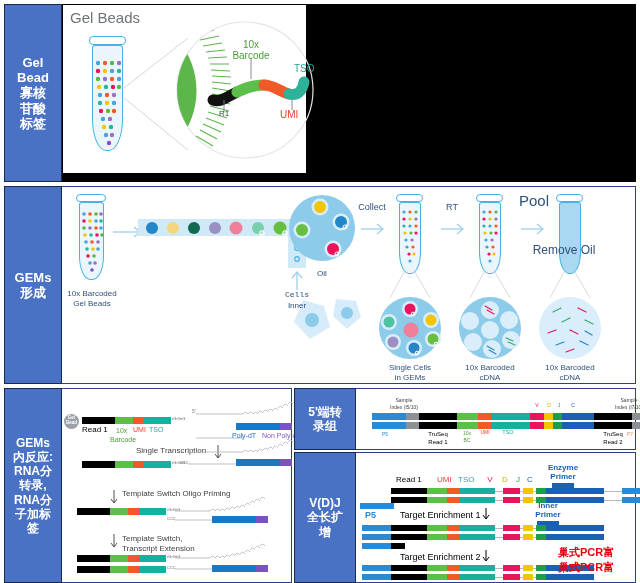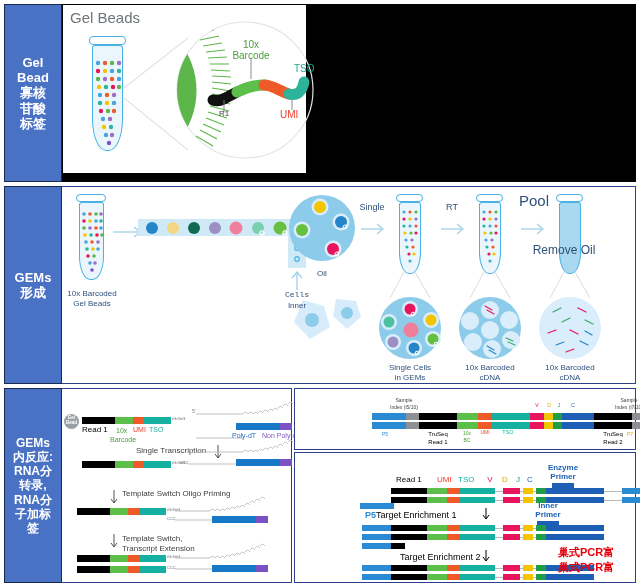--- a/index.html
+++ b/index.html
@@ -355,21 +355,21 @@
         <circle cx="494" cy="254" r="1.6" fill="#f2c500"></circle>
       <circle cx="490" cy="261" r="1.6" fill="#4aa3dd"></circle>
     </g>
   </svg>
 
   <div class="tc" style="left:92px;top:290px;font-size:8px;color:#2f4f7a;">10x Barcoded</div>
   <div class="tc" style="left:92px;top:300px;font-size:8px;color:#2f4f7a;">Gel Beads</div>
   <div class="tc" style="left:297px;top:291px;font-size:8px;color:#2f4f7a;font-family:Liberation Mono, monospace;">Cells</div>
   <div class="tc" style="left:297px;top:302px;font-size:8px;color:#2f4f7a;">Inner</div>
   <div class="tc" style="left:322px;top:270px;font-size:8px;color:#2f4f7a;">Oil</div>
-  <div class="tc" style="left:372px;top:203px;font-size:9px;color:#2f4f7a;">Single</div>
+  <div class="tc" style="left:372px;top:203px;font-size:9px;color:#2f4f7a;">Collect</div>
   <div class="tc" style="left:452px;top:203px;font-size:9px;color:#2f4f7a;">RT</div>
   <div class="tc" style="left:534px;top:193px;font-size:15px;color:#2f4f7a;">Pool</div>
   <div class="tc" style="left:564px;top:204px;font-size:12px;color:#2f4f7a;margin-top:40px;">Remove Oil</div>
 
   <div class="tc" style="left:410px;top:364px;font-size:8px;color:#2f4f7a;">Single Cells</div>
   <div class="tc" style="left:410px;top:374px;font-size:8px;color:#2f4f7a;">in GEMs</div>
   <div class="tc" style="left:490px;top:364px;font-size:8px;color:#2f4f7a;">10x Barcoded</div>
   <div class="tc" style="left:490px;top:374px;font-size:8px;color:#2f4f7a;">cDNA</div>
   <div class="tc" style="left:570px;top:364px;font-size:8px;color:#2f4f7a;">10x Barcoded</div>
   <div class="tc" style="left:570px;top:374px;font-size:8px;color:#2f4f7a;">cDNA</div>
@@ -497,20 +497,26 @@
     <g stroke="#b7babd" stroke-width="0.9" fill="none">
       <path d="M210 558 q2.5,-3.6 5,0 M215 558 q2.5,-3.6 5,0 M220 558 q2.5,-3.6 5,0
                M225 557 q2.5,-3.6 5,0 M230 556 q2.5,-3.6 5,0 M235 555 q2.5,-3.6 5,0
                M240 554 q2.5,-3.6 5,0 M245 552 q2.5,-3.6 5,0 M250 550 q2.5,-3.6 5,0
                M255 548 q2.5,-3.6 5,0 M260 546 q2.5,-3.6 5,0"></path>
     </g>
   </svg>
 
   <div class="panel" style="left:294px;top:388px;width:342px;height:62px;"></div>
 
+  <div class="sidebar" style="left:294px;top:388px;width:62px;height:62px;font-size:12px;">
+    <span>
+      <span>5'端转</span>
+      <span>录组</span>
+    </span>
+  </div>
 
   <div style="position:absolute;left:372px;top:413px;">
     <div class="seg" style="left:0px;top:0px;width:34px;height:7px;background:#2a8bd4;"></div>
     <div class="seg" style="left:34px;top:0px;width:13px;height:7px;background:#8d9094;"></div>
     <div class="seg" style="left:47px;top:0px;width:38px;height:7px;background:#000;"></div>
     <div class="seg" style="left:85px;top:0px;width:21px;height:7px;background:#5bbf4a;"></div>
     <div class="seg" style="left:106px;top:0px;width:14px;height:7px;background:#ef5a28;"></div>
     <div class="seg" style="left:120px;top:0px;width:38px;height:7px;background:#16b0a0;"></div>
     <div class="seg" style="left:158px;top:0px;width:14px;height:7px;background:#e8145c;"></div>
     <div class="seg" style="left:172px;top:0px;width:9px;height:7px;background:#f2c500;"></div>
@@ -550,20 +556,27 @@
   <div class="tc" style="left:467px;top:431px;font-size:5px;color:#4a9e3a;">10x</div>
   <div class="tc" style="left:467px;top:438px;font-size:5px;color:#4a9e3a;">BC</div>
   <div class="tc" style="left:485px;top:430px;font-size:5px;color:#ef3b2b;">UMI</div>
   <div class="tc" style="left:508px;top:430px;font-size:5.5px;color:#16b0a0;">TSO</div>
   <div class="tc" style="left:613px;top:431px;font-size:6px;color:#000;">TruSeq</div>
   <div class="tc" style="left:613px;top:439px;font-size:6px;color:#000;">Read 2</div>
   <div class="tc" style="left:630px;top:432px;font-size:5px;color:#d6ae00;">P7</div>
 
   <div class="panel" style="left:294px;top:452px;width:342px;height:131px;"></div>
 
+  <div class="sidebar" style="left:294px;top:452px;width:62px;height:131px;font-size:12px;">
+    <span>
+      <span>V(D)J</span>
+      <span>全长扩</span>
+      <span>增</span>
+    </span>
+  </div>
 
   <div class="t" style="left:396px;top:476px;font-size:8px;color:#000;">Read 1</div>
   <div class="t" style="left:437px;top:476px;font-size:8px;color:#ef3b2b;">UMI</div>
   <div class="t" style="left:458px;top:476px;font-size:8px;color:#16b0a0;">TSO</div>
   <div class="tc" style="left:490px;top:476px;font-size:8px;color:#e8145c;">V</div>
   <div class="tc" style="left:505px;top:476px;font-size:8px;color:#d6ae00;">D</div>
   <div class="tc" style="left:518px;top:476px;font-size:8px;color:#1f9e4a;">J</div>
   <div class="tc" style="left:530px;top:476px;font-size:8px;color:#1c5fb5;">C</div>
   <div class="tc" style="left:563px;top:464px;font-size:8px;color:#1c5fb5;font-weight:bold;">Enzyme</div>
   <div class="tc" style="left:563px;top:473px;font-size:8px;color:#1c5fb5;font-weight:bold;">Primer</div>
@@ -596,21 +609,21 @@
     <div class="seg" style="left:145px;top:9px;width:10px;height:6px;background:#1f9e4a;"></div>
     <div class="seg" style="left:155px;top:9px;width:58px;height:6px;background:#1c5fb5;"></div>
     <div class="seg" style="left:213px;top:11.5px;width:18px;height:1px;background:#b7babd;"></div>
     <div class="seg" style="left:231px;top:9px;width:36px;height:6px;background:#2a8bd4;"></div>
 
   </div>
 
   <div class="seg" style="left:360px;top:503px;width:34px;height:6px;background:#2a8bd4;"></div>
   <div class="t" style="left:365px;top:511px;font-size:9px;color:#2a8bd4;font-weight:bold;">P5</div>
 
-  <div class="t" style="left:376px;top:511px;font-size:9px;color:#000;">Target Enrichment 1</div>
+  <div class="t" style="left:400px;top:511px;font-size:9px;color:#000;">Target Enrichment 1</div>
   <svg class="ov" width="640" height="583">
     <line x1="486" y1="508" x2="486" y2="519" stroke="#000" stroke-width="1"></line>
     <polyline points="483,515 486,519 489,515" fill="none" stroke="#000" stroke-width="1"></polyline>
   </svg>
 
   <div class="tc" style="left:548px;top:502px;font-size:8px;color:#1c5fb5;font-weight:bold;">Inner</div>
   <div class="tc" style="left:548px;top:511px;font-size:8px;color:#1c5fb5;font-weight:bold;">Primer</div>
   <div class="seg" style="left:537px;top:521px;width:22px;height:5px;background:#1c5fb5;"></div>
 
   <div style="position:absolute;left:362px;top:525px;">

